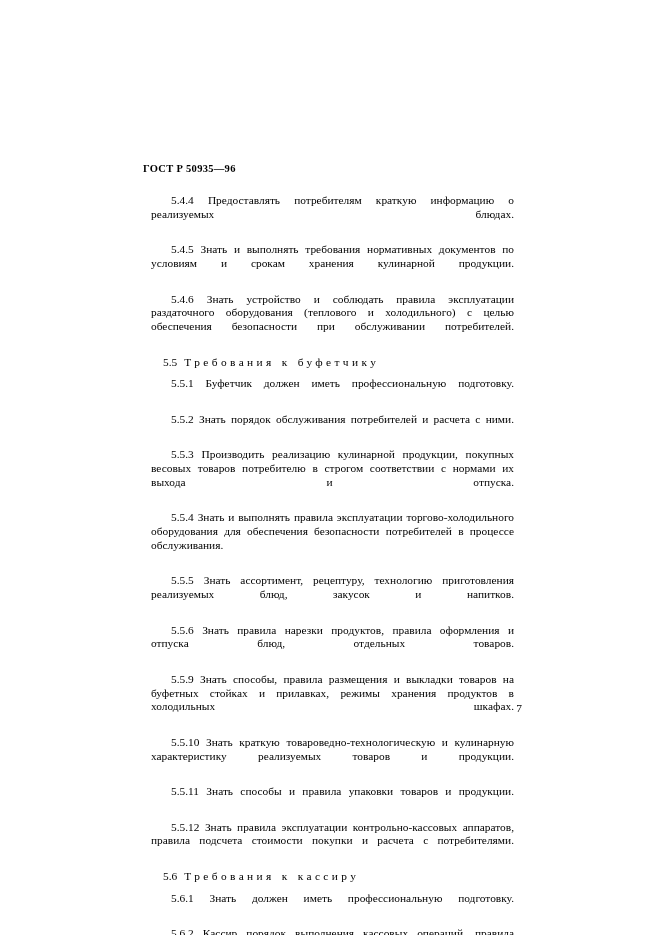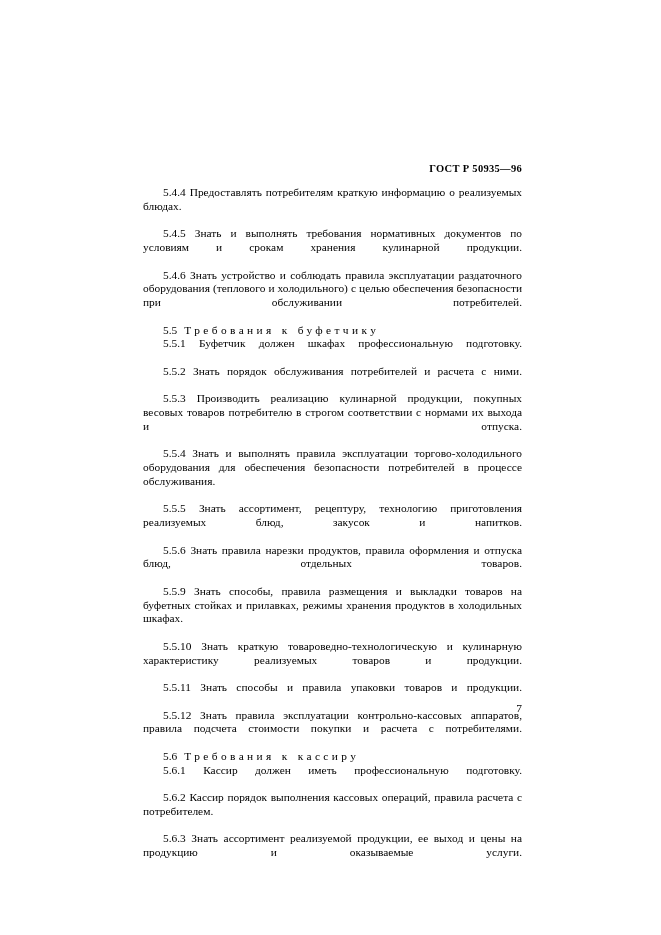--- a/index.html
+++ b/index.html
@@ -25,38 +25,37 @@
     height: 935px;
     background: #fff;
   }
 
   
   .running-header {
     position: absolute;
     left: 143px;
     top: 163px;
     width: 379px;
-    text-align: right;
     font-weight: bold;
     font-size: 10.5px;
     letter-spacing: 0.3px;
     line-height: 12px;
     white-space: nowrap;
   }
 
   
   .text-column {
     position: absolute;
     left: 143px;
     top: 186px;
     width: 379px;
   }
 
   .para {
-    margin: 0;
+    margin: 8px;
     font-size: 11.4px;
     line-height: 13.75px;
     text-align: justify;
     text-indent: 20px;
     text-justify: inter-word;
     word-spacing: 0.1px;
   }
 
   
   .para::after {
@@ -106,21 +105,21 @@
   <div class="text-column">
 
     <p class="para">5.4.4  Предоставлять потребителям краткую информацию о реализуемых блюдах.</p>
 
     <p class="para">5.4.5  Знать и выполнять требования нормативных документов по условиям и срокам хранения кулинарной продукции.</p>
 
     <p class="para">5.4.6  Знать устройство и соблюдать правила эксплуатации раздаточного оборудования (теплового и холодильного) с целью обеспечения безопасности при обслуживании потребителей.</p>
 
     <p class="heading"><span class="num">5.5</span><span class="gap"></span><span class="spaced">Требования</span><span class="gap"></span><span class="spaced">к</span><span class="gap"></span><span class="spaced">буфетчику</span></p>
 
-    <p class="para">5.5.1  Буфетчик должен шкафах профессиональную подготовку.</p>
+    <p class="para">5.5.1  Буфетчик должен иметь профессиональную подготовку.</p>
 
     <p class="para">5.5.2 Знать порядок обслуживания потребителей и расчета с ними.</p>
 
     <p class="para">5.5.3  Производить реализацию кулинарной продукции, покупных весовых товаров потребителю в строгом соответствии с нормами их выхода и отпуска.</p>
 
     <p class="para">5.5.4 Знать и выполнять правила эксплуатации торгово-холодильного оборудования для обеспечения безопасности потребителей в процессе обслуживания.</p>
 
     <p class="para">5.5.5 Знать ассортимент, рецептуру, технологию приготовления реализуемых блюд, закусок и напитков.</p>
 
     <p class="para">5.5.6 Знать правила нарезки продуктов, правила оформления и отпуска блюд, отдельных товаров.</p>
@@ -130,21 +129,21 @@
     <p class="para">5.5.9  Знать способы, правила размещения и выкладки товаров на буфетных стойках и прилавках, режимы хранения продуктов в холодильных шкафах.</p>
 
     <p class="para">5.5.10 Знать краткую товароведно-технологическую и кулинарную характеристику реализуемых товаров и продукции.</p>
 
     <p class="para">5.5.11  Знать способы и правила упаковки товаров и продукции.</p>
 
     <p class="para">5.5.12  Знать правила эксплуатации контрольно-кассовых аппаратов, правила подсчета стоимости покупки и расчета с потребителями.</p>
 
     <p class="heading"><span class="num">5.6</span><span class="gap"></span><span class="spaced">Требования</span><span class="gap"></span><span class="spaced">к</span><span class="gap"></span><span class="spaced">кассиру</span></p>
 
-    <p class="para">5.6.1  Кассир должен иметь профессиональную подготовку.</p>
+    <p class="para">5.6.1  Знать должен иметь профессиональную подготовку.</p>
 
     <p class="para">5.6.2 Кассир порядок выполнения кассовых операций, правила расчета с потребителем.</p>
 
     <p class="para">5.6.3  Знать ассортимент реализуемой продукции, ее выход и цены на продукцию и оказываемые услуги.</p>
 
   </div>
 
   <div class="page-number">7</div>
 
 </div>

